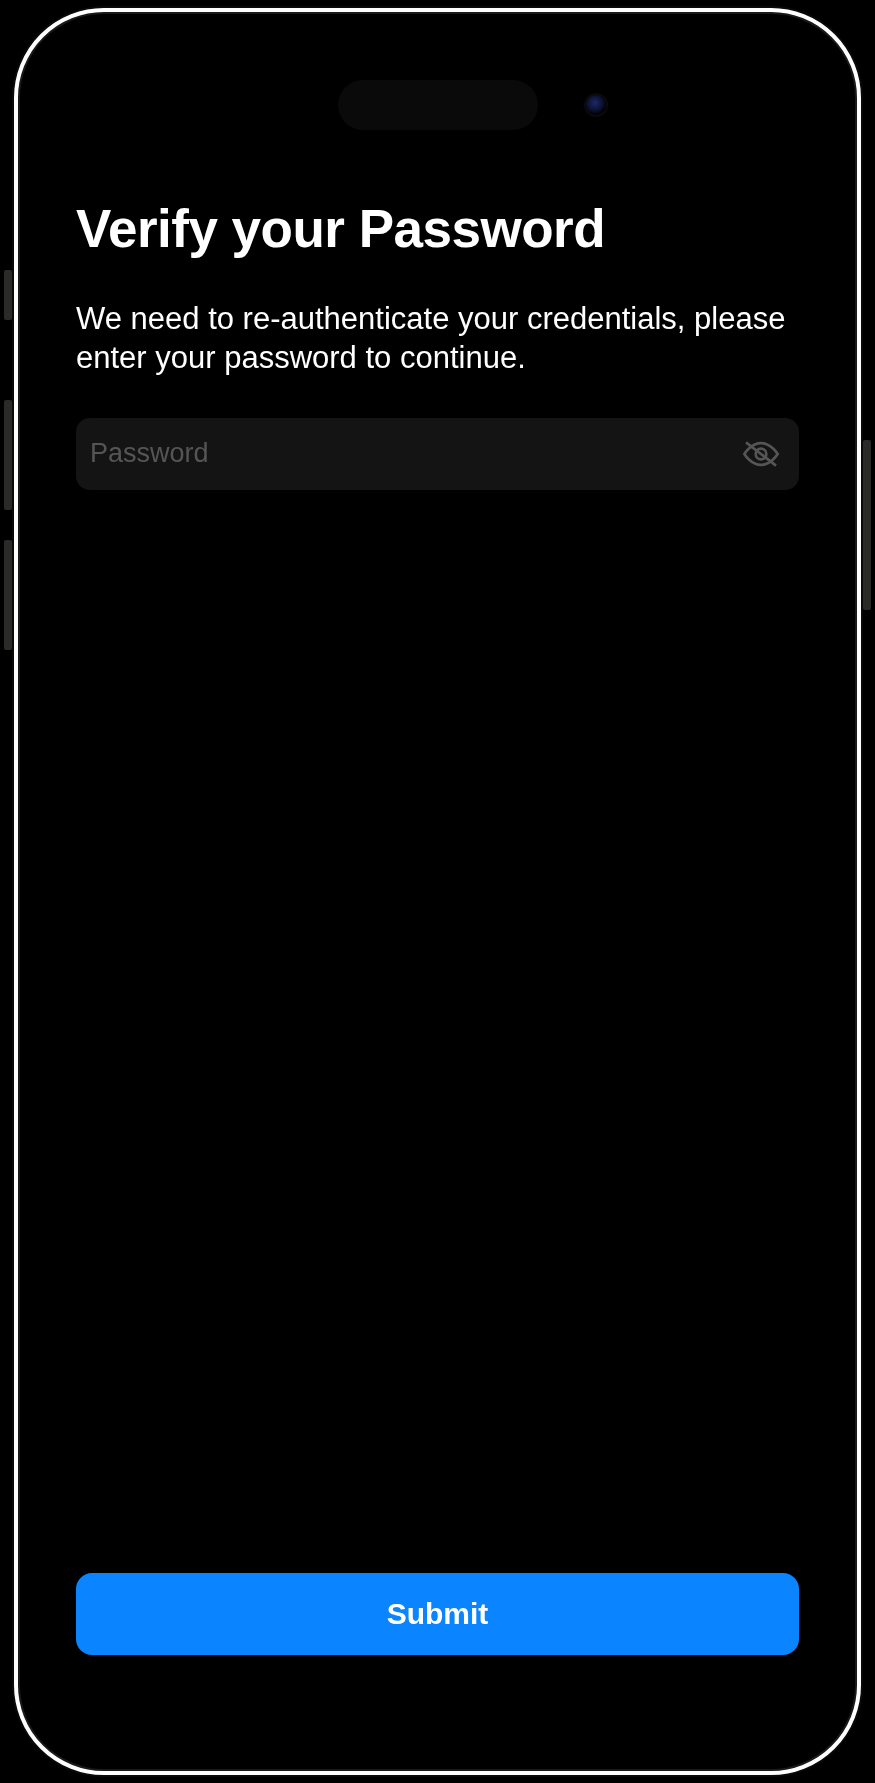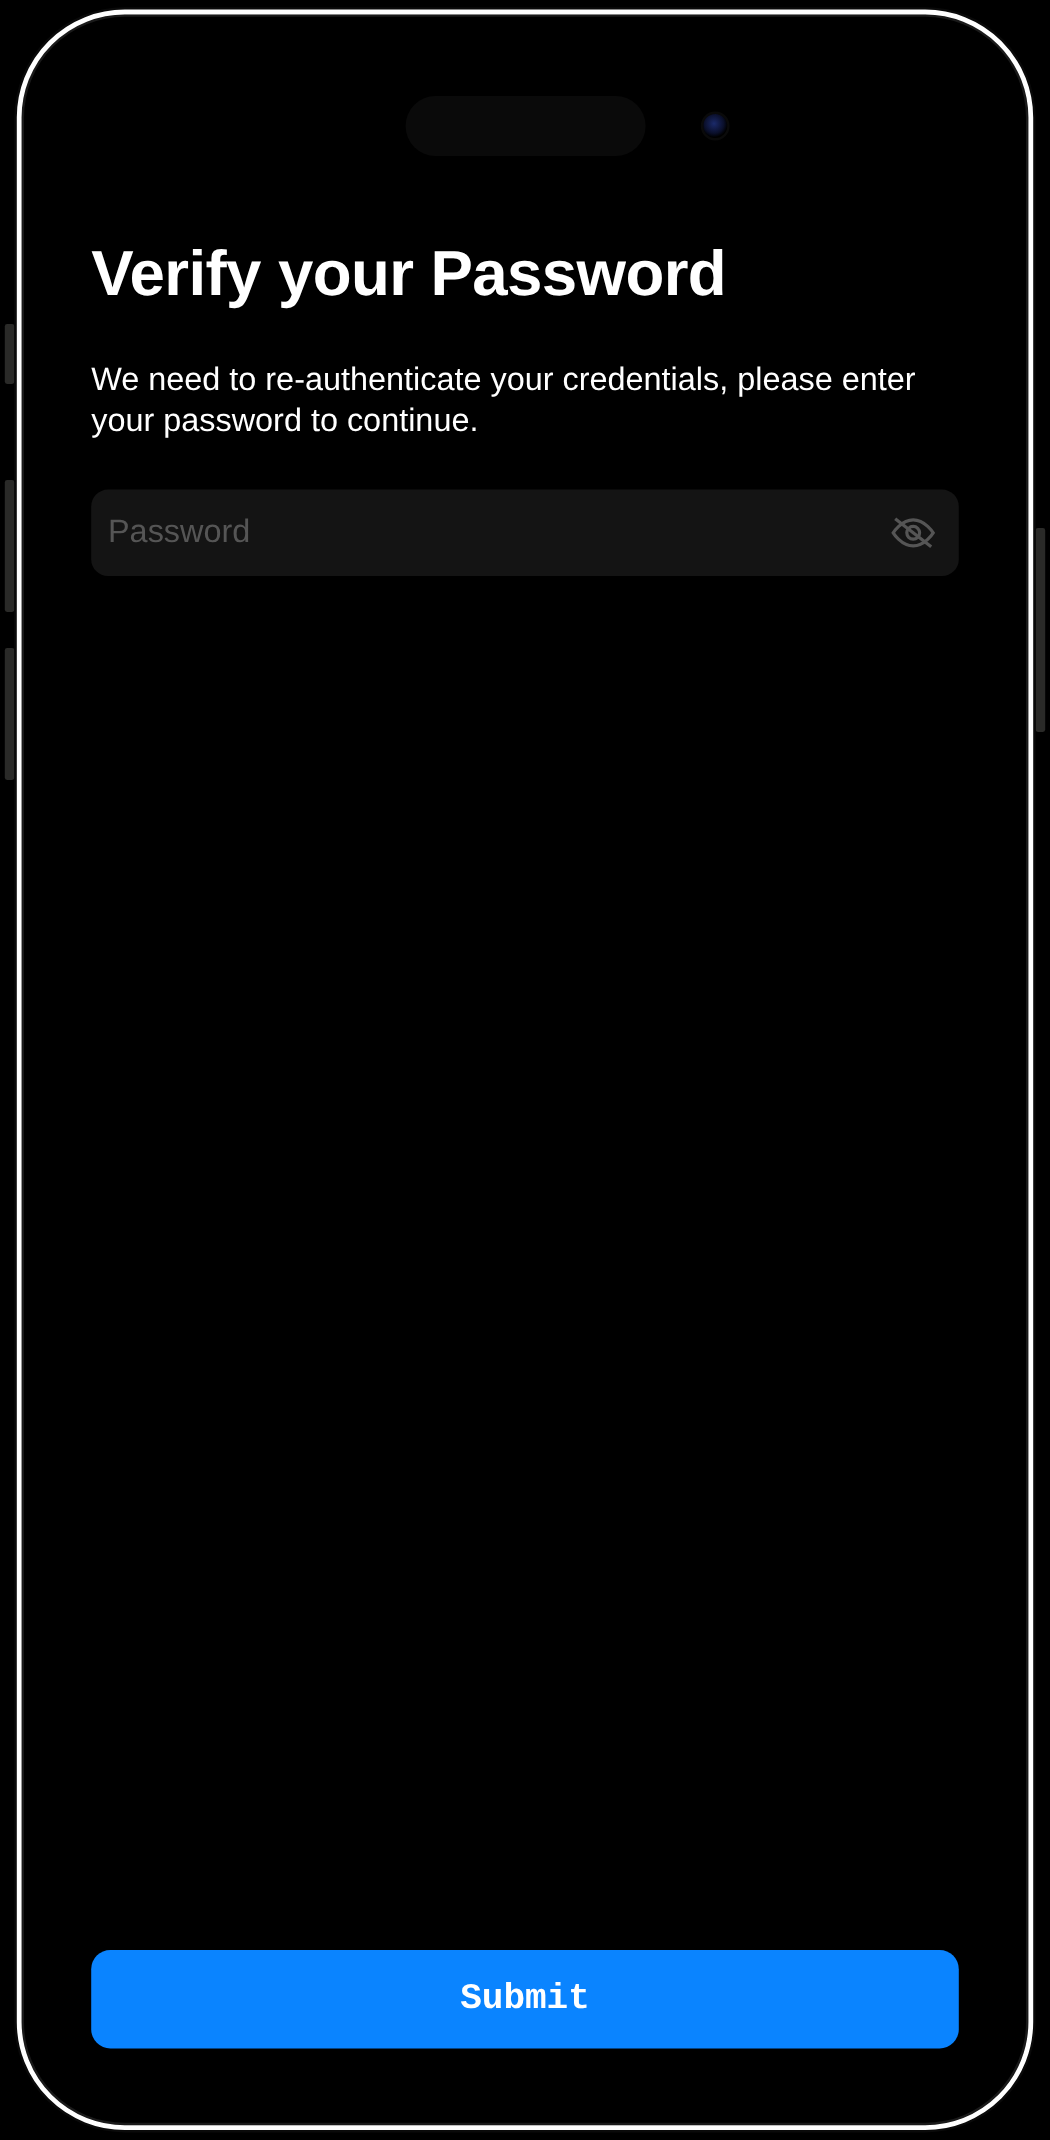--- a/index.html
+++ b/index.html
@@ -80,21 +80,21 @@
   .title {
     color: #fff;
     font-size: 53px;
     font-weight: 700;
     letter-spacing: -0.5px;
     margin-bottom: 42px;
     line-height: 1.1;
   }
   .description {
     color: #fff;
-    font-size: 27px;
+    font-size: 31px;
     font-weight: 400;
     line-height: 1.25;
     margin-bottom: 40px;
   }
   .input-row {
     background: #141414;
     border-radius: 14px;
     height: 72px;
     display: flex;
     align-items: center;
@@ -127,21 +127,21 @@
   .submit-btn {
     background: #0a84ff;
     color: #fff;
     border: none;
     border-radius: 16px;
     height: 82px;
     font-size: 30px;
     font-weight: 600;
     cursor: pointer;
     width: 100%;
-    font-family: Liberation Mono, monospace;
+    margin-bottom: 52px;
   }
 </style>
 </head>
 <body>
 
 <div class="side-button side-left-1"></div>
 <div class="side-button side-left-2"></div>
 <div class="side-button side-left-3"></div>
 <div class="side-button side-right"></div>
 

